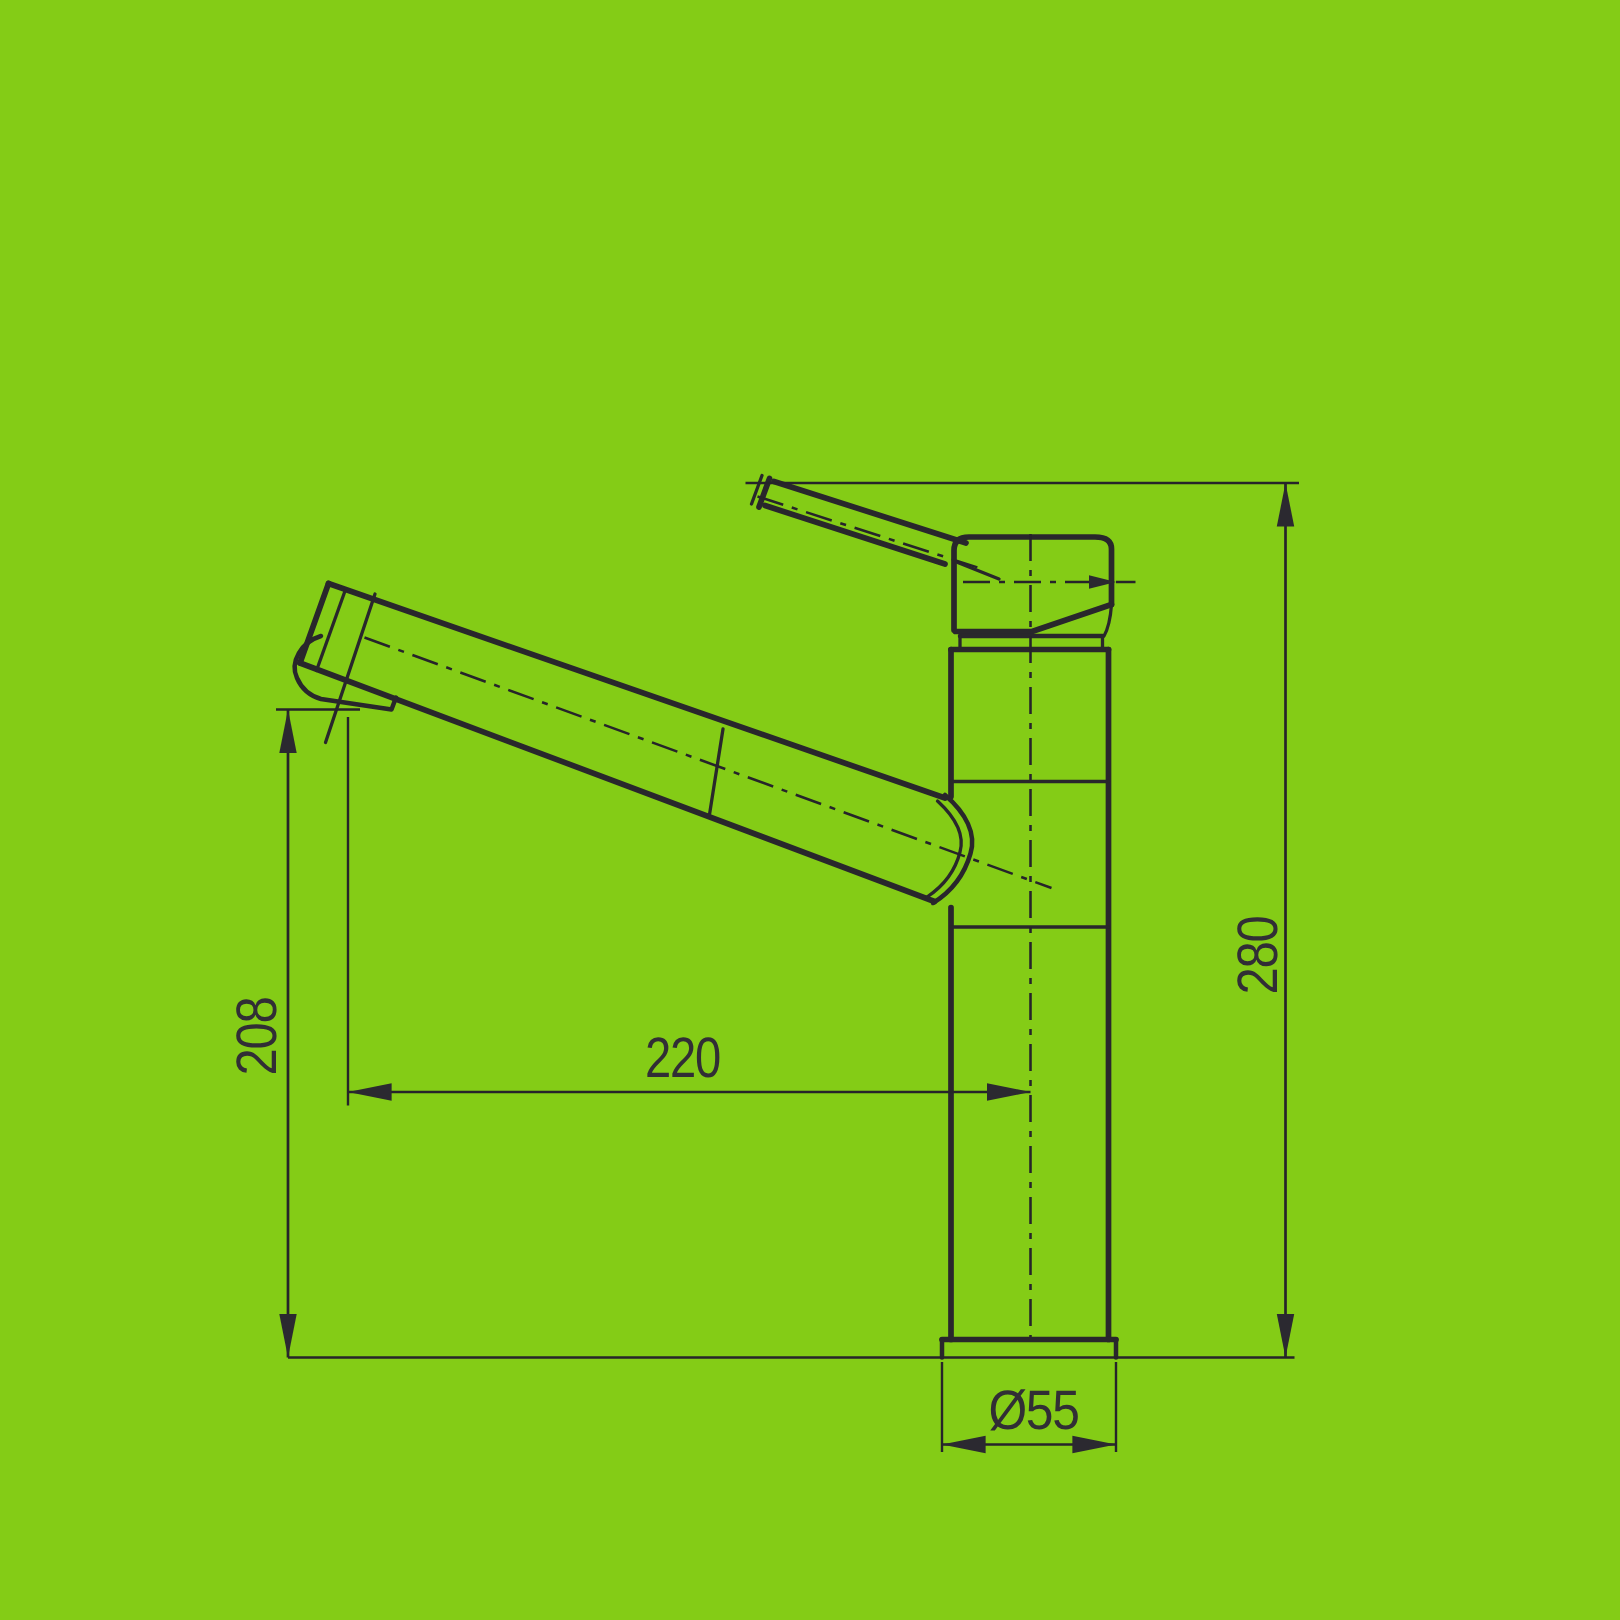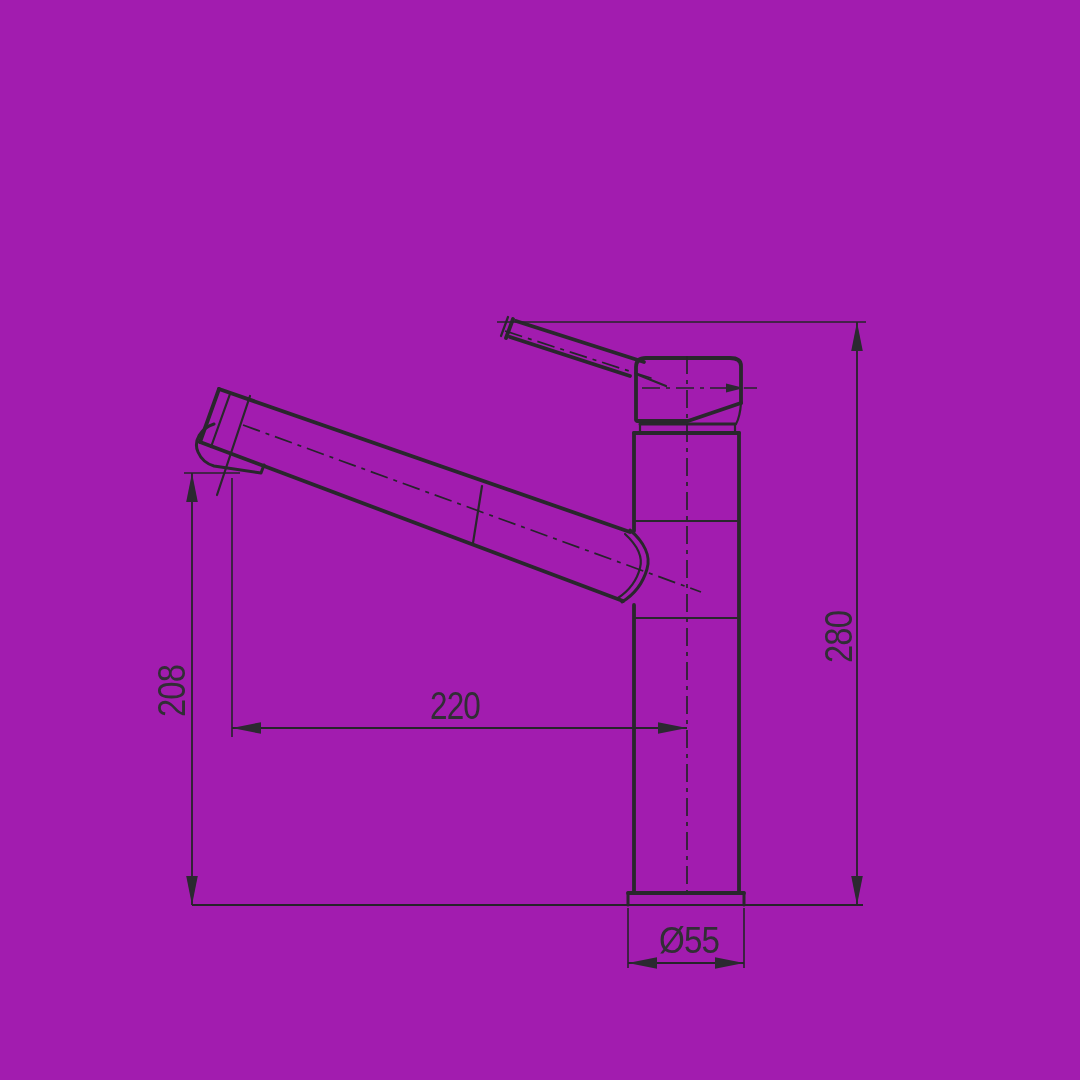--- a/index.html
+++ b/index.html
@@ -8,21 +8,21 @@
     background: #000000;
     width: 1080px;
     height: 1080px;
     overflow: hidden;
     font-family: "Liberation Sans", sans-serif;
   }
   .stage {
     position: relative;
     width: 1080px;
     height: 1080px;
-    background: #a21caf;
+    background: #84cc16;
   }
   svg { display: block; }
 
   .outline      { stroke: #29272c; fill: none; stroke-width: 3.8px; stroke-linecap: round; stroke-linejoin: round; }
   .outline-med  { stroke: #29272c; fill: none; stroke-width: 3px;   stroke-linecap: round; stroke-linejoin: round; }
   .outline-thin { stroke: #29272c; fill: none; stroke-width: 2.2px; stroke-linecap: round; stroke-linejoin: round; }
   .centerline   { stroke: #26242a; fill: none; stroke-width: 1.7px; stroke-dasharray: 18 6 4 6; stroke-linecap: butt; }
   .dimline      { stroke: #26242a; fill: none; stroke-width: 1.8px; stroke-linecap: butt; }
   .extline      { stroke: #26242a; fill: none; stroke-width: 1.6px; stroke-linecap: butt; }
   .dimtext {

